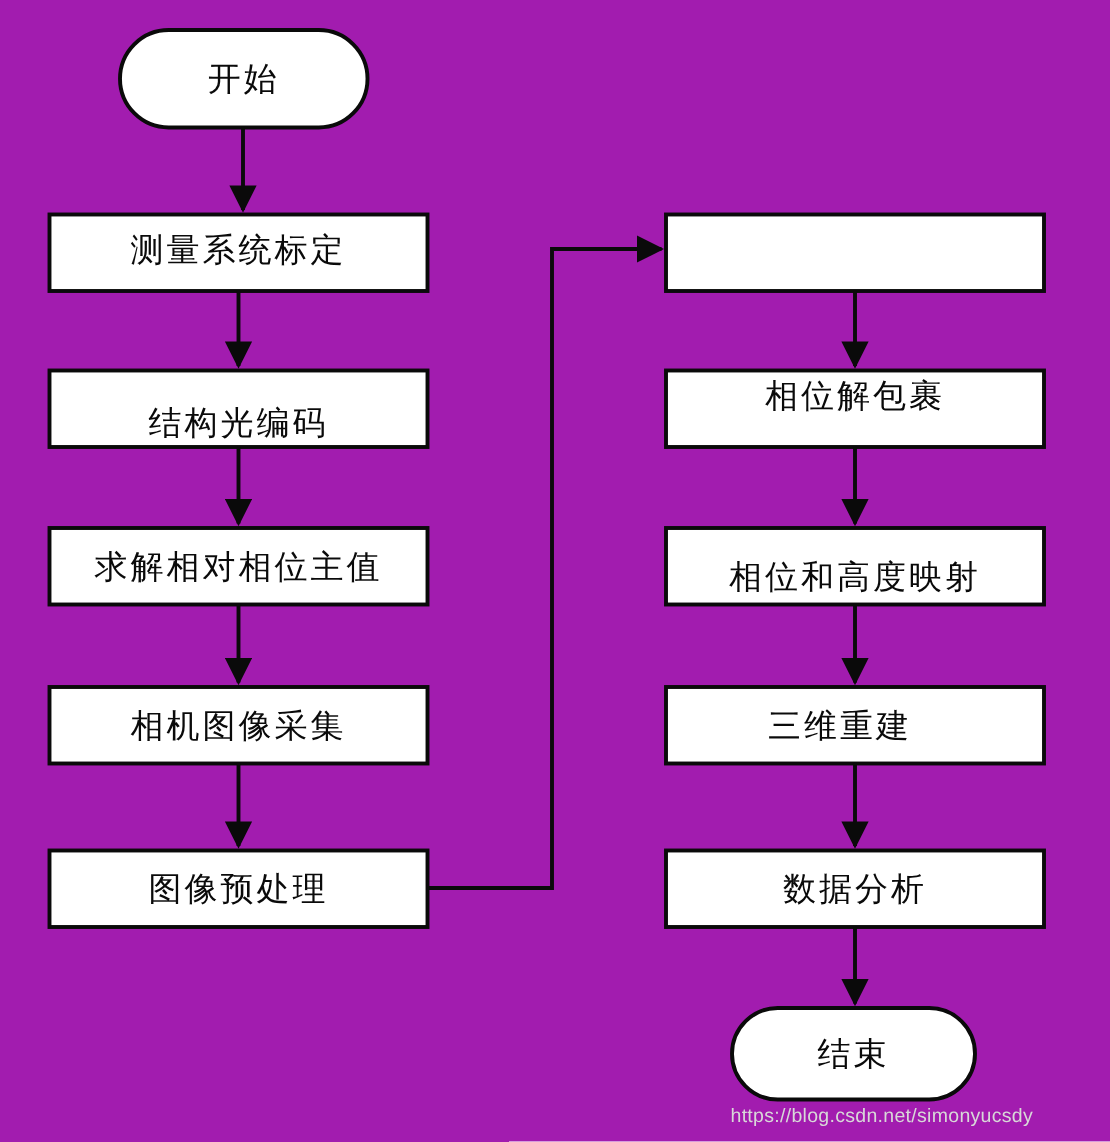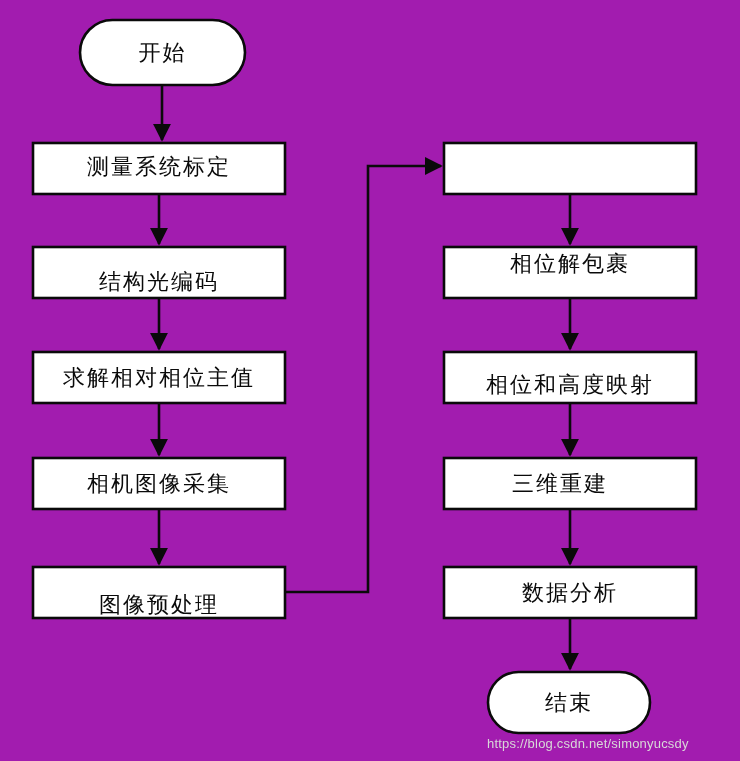--- a/index.html
+++ b/index.html
@@ -117,21 +117,21 @@
   <div class="node-label label-term" style="left:80px; top:20px; width:165px; height:65px;">开始</div>
 
   <div class="node-label label-proc" style="left:33px; top:143px; width:252px; height:47px;">测量系统标定</div>
 
   <div class="node-label label-proc" style="left:33px; top:247px; width:252px; height:69px;">结构光编码</div>
 
   <div class="node-label label-proc" style="left:33px; top:352px; width:252px; height:51px;">求解相对相位主值</div>
 
   <div class="node-label label-proc" style="left:33px; top:458px; width:252px; height:51px;">相机图像采集</div>
 
-  <div class="node-label label-proc" style="left:33px; top:567px; width:252px; height:51px;margin-top:12px;">图像预处理</div>
+  <div class="node-label label-proc" style="left:33px; top:567px; width:252px; height:51px;">图像预处理</div>
 
 
   <div class="node-label label-proc" style="left:444px; top:231px; width:252px; height:66px;">相位解包裹</div>
 
   <div class="node-label label-proc" style="left:444px; top:352px; width:252px; height:66px;">相位和高度映射</div>
 
   <div class="node-label label-proc" style="left:444px; top:458px; width:232px; height:51px;">三维重建</div>
 
   <div class="node-label label-proc" style="left:444px; top:567px; width:252px; height:51px;">数据分析</div>
 

